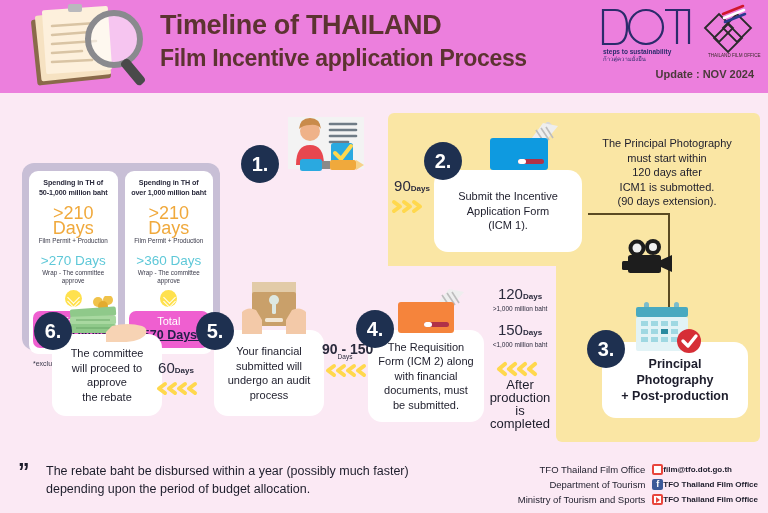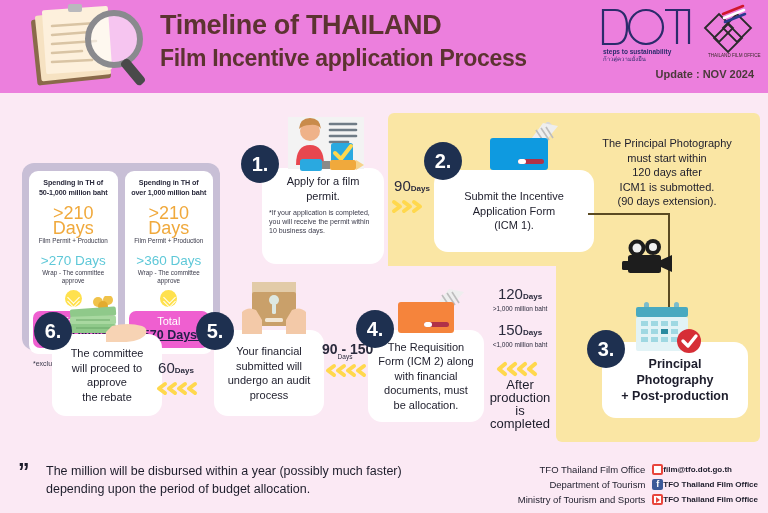--- a/index.html
+++ b/index.html
@@ -340,29 +340,20 @@
       <path d="M10 50 Q10 30 24 30 Q38 30 38 50 Z" fill="#e8474f"></path>
       <rect x="45" y="28" width="22" height="21" rx="2.5" fill="#2aa9e0"></rect>
       <path d="M49 38 L55 44 L65 31" stroke="#ffd84d" stroke-width="4" fill="none" stroke-linecap="round" stroke-linejoin="round"></path>
       <rect x="14" y="44" width="22" height="12" rx="2.5" fill="#2aa9e0"></rect>
       <rect x="36" y="46" width="8" height="8" fill="#8a8a8a"></rect>
       <rect x="44" y="45" width="26" height="10" rx="2" fill="#f0a93c"></rect>
       <path d="M70 45 L78 50 L70 55 Z" fill="#f6d28a"></path>
     </svg>
   </div>
   <div class="badge" style="left:241px; top:145px;">1.</div>
-  <div class="card" style="left:262px; top:168px; width:122px; height:96px;">
-    <div class="card-title">Apply for a film</div>
-    <div class="card-title">permit.</div>
-    <div class="card-note">
-      <div>*If your application is completed,</div>
-      <div>you will receive the permit within</div>
-      <div>10 business days.</div>
-    </div>
-  </div>
 
   <div class="dur" style="left:386px; top:178px; width:52px;">
     <div class="dur-num">
       <span>90</span><span class="u">Days</span>
     </div>
     <div class="arrows">
       <svg width="44" height="15" viewBox="0 0 44 15">
         <g fill="none" stroke="#ffd84d" stroke-width="4" stroke-linecap="round" stroke-linejoin="round">
           <polyline points="4,3 10,7.5 4,12"></polyline>
           <polyline points="14,3 20,7.5 14,12"></polyline>
@@ -380,21 +371,21 @@
         <line x1="48" y1="8" x2="56" y2="20"></line>
           <line x1="53" y1="6" x2="61" y2="18"></line>
         <line x1="58" y1="5" x2="65" y2="16"></line>
       </g>
       <rect x="2" y="16" width="58" height="32" rx="3" fill="#0e9ae0"></rect>
       <rect x="30" y="37" width="26" height="5" rx="2.5" fill="#b03248"></rect>
       <rect x="30" y="37" width="8" height="5" rx="2.5" fill="#ffffff"></rect>
     </svg>
   </div>
   <div class="badge" style="left:424px; top:142px;">2.</div>
-  <div class="card" style="left:434px; top:170px; width:160px; height:82px; display:flex; flex-direction:column; justify-content:center;">
+  <div class="card" style="left:434px; top:170px; width:148px; height:82px; display:flex; flex-direction:column; justify-content:center;">
     <div class="card-title">Submit the Incentive</div>
     <div class="card-title">Application Form</div>
     <div class="card-title">(ICM 1).</div>
   </div>
 
   <div class="illus" style="left:632px; top:300px;">
     <svg width="74" height="56" viewBox="0 0 74 56">
       <rect x="12" y="2" width="5" height="9" rx="2.5" fill="#7bbccc"></rect>
       <rect x="42" y="2" width="5" height="9" rx="2.5" fill="#7bbccc"></rect>
       <rect x="4" y="7" width="52" height="10" rx="2" fill="#49a9c0"></rect>
@@ -462,21 +453,21 @@
       <rect x="28" y="34" width="25" height="5" rx="2.5" fill="#b03248"></rect>
       <rect x="28" y="34" width="8" height="5" rx="2.5" fill="#ffffff"></rect>
     </svg>
   </div>
   <div class="badge" style="left:356px; top:310px;">4.</div>
   <div class="card" style="left:368px; top:330px; width:116px; height:92px; display:flex; flex-direction:column; justify-content:center;">
     <div class="card-title">The Requisition</div>
     <div class="card-title">Form (ICM 2) along</div>
     <div class="card-title">with financial</div>
     <div class="card-title">documents, must</div>
-    <div class="card-title">be allocation.</div>
+    <div class="card-title">be submitted.</div>
   </div>
 
   <div class="dur" style="left:322px; top:345px; width:46px;">
     <div class="dur-sub" style="font-size:14px;font-weight:bold;">90 - 150</div>
     <div class="dur-sub">Days</div>
     <div class="arrows">
       <svg width="46" height="15" viewBox="0 0 46 15">
         <g fill="none" stroke="#ffd84d" stroke-width="4" stroke-linecap="round" stroke-linejoin="round">
           <polyline points="12,3 6,7.5 12,12"></polyline>
           <polyline points="22,3 16,7.5 22,12"></polyline>
@@ -543,21 +534,21 @@
   <div class="card" style="left:52px; top:334px; width:110px; height:82px; display:flex; flex-direction:column; justify-content:center;">
     <div class="card-title">The committee</div>
     <div class="card-title">will proceed to</div>
     <div class="card-title">approve</div>
     <div class="card-title">the rebate</div>
   </div>
 
   <div class="footer-quote">
     <div class="quote-mark">”</div>
     <div class="quote-text">
-      <div>The million will be disbursed within a year (possibly much faster)</div>
+      <div>The rebate baht be disbursed within a year (possibly much faster)</div>
       <div>depending upon the period of budget allocation.</div>
     </div>
   </div>
 
   <div class="footer-contact">
     <div class="fc-left">
       <div>TFO Thailand  Film Office</div>
       <div>Department of Tourism</div>
       <div>Ministry of Tourism and Sports</div>
     </div>

